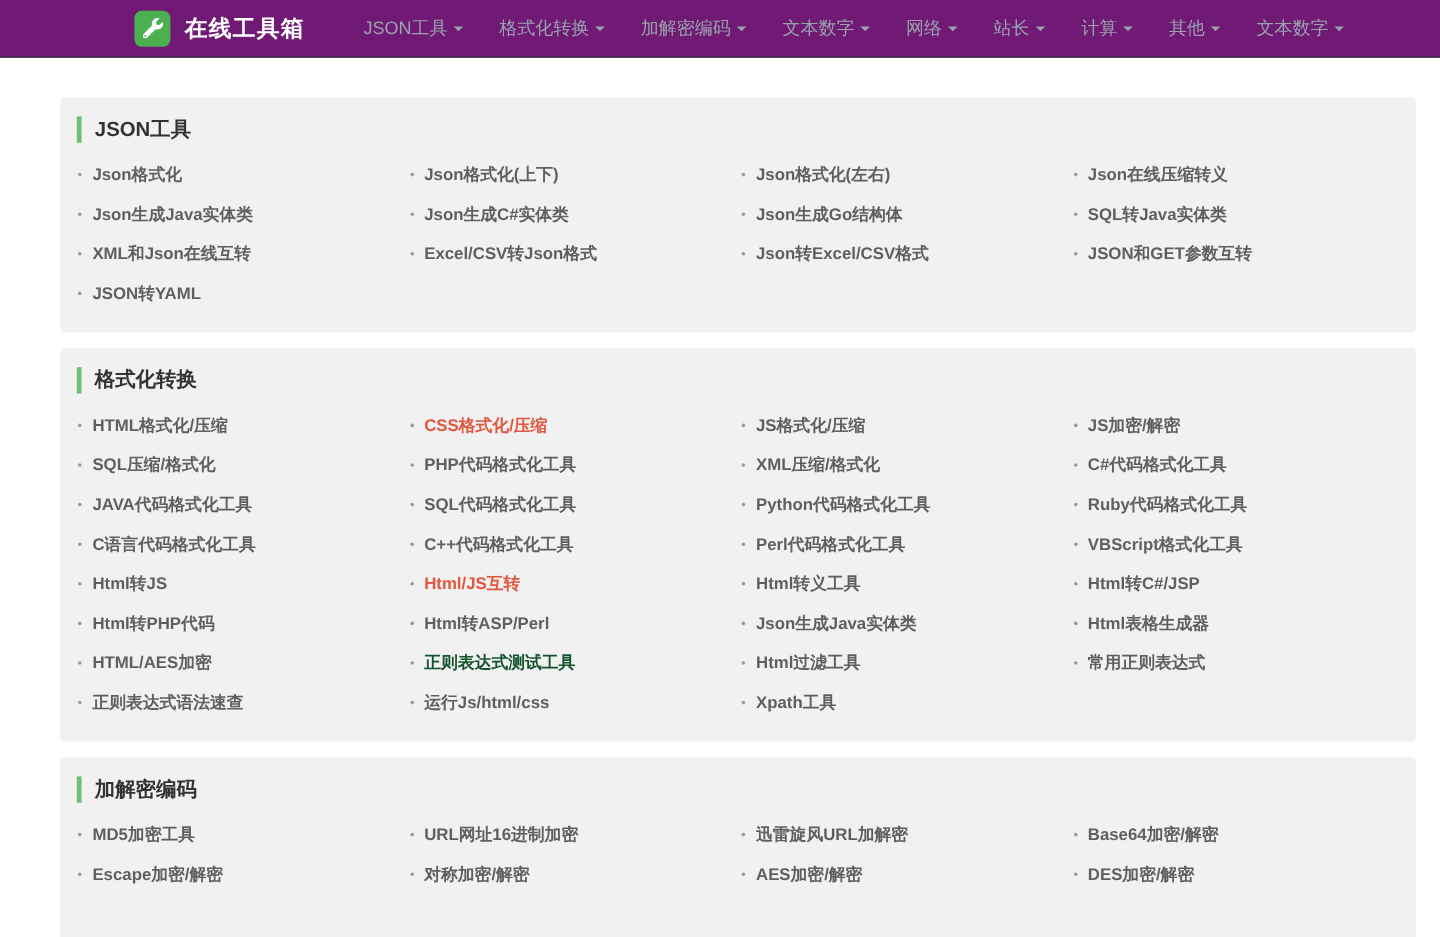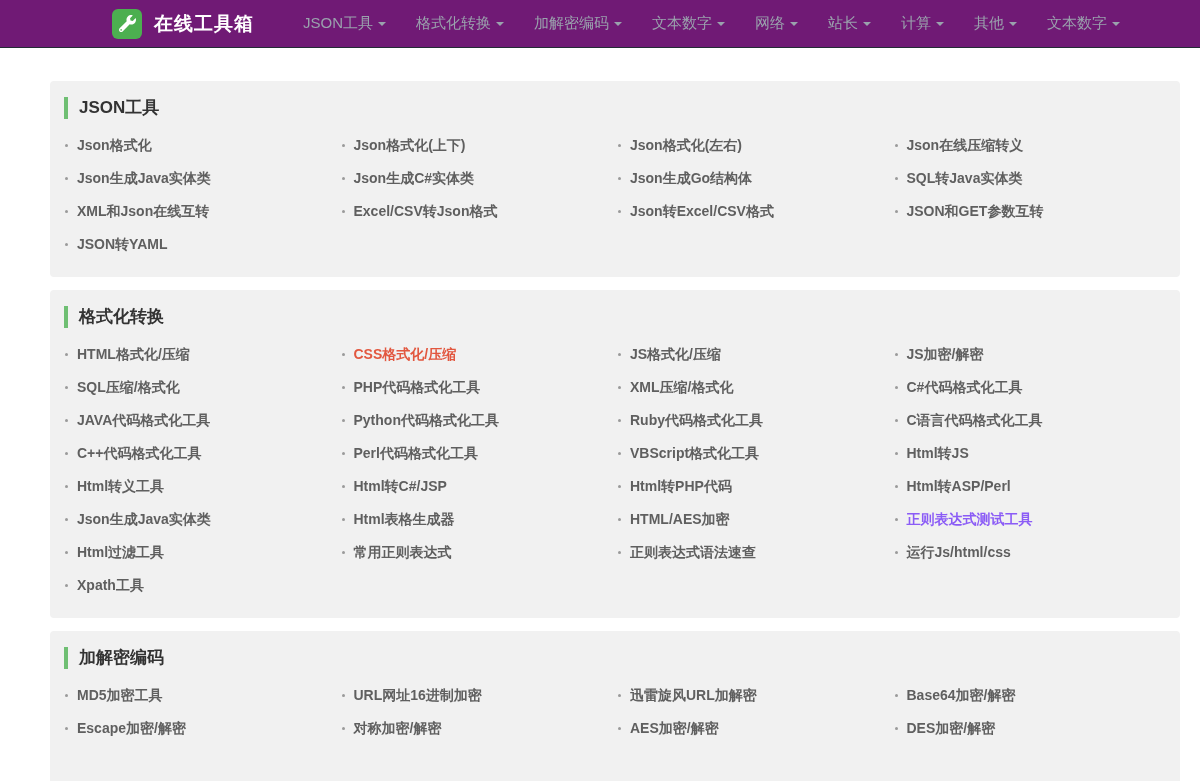--- a/index.html
+++ b/index.html
@@ -27,21 +27,21 @@
            margin-bottom:13px; }
   .panel-title { font-size:17px; font-weight:bold; color:#333333;
                  border-left:4px solid #6fbf73; padding-left:11px; line-height:22px;
                  margin:2px 0 10px 2px; }
   .items { list-style:none; display:grid; grid-template-columns:repeat(4,1fr); }
   .item { display:flex; align-items:center; height:33px; font-size:14px;font-weight:bold; }
   .dot { width:3px; height:3px; border-radius:50%; background:#9a9a9a;
          margin:0 9px 0 3px; flex:none; }
   .item a { color:#5f5f5f; text-decoration:none; cursor:pointer; }
   .item a.red { color:#e2573f; }
-  .item a.green { color:#8b5cf6; }
+  .item a.green { color:#14532d; }
 </style>
 </head>
 <body>
 
 <nav class="navbar">
   <div class="brand">
     <span class="logo">
       <svg viewBox="0 0 512 512" aria-hidden="true">
         <path d="M507.73 109.1c-2.24-9.03-13.54-12.09-20.12-5.51l-74.36 74.36-67.88-11.31-11.31-67.88 74.36-74.36c6.62-6.62 3.43-17.9-5.66-20.16-47.38-11.74-99.55.91-136.58 37.93-39.64 39.64-50.55 97.1-34.05 147.2L18.74 402.76c-24.99 24.99-24.99 65.51 0 90.5 24.99 24.99 65.51 24.99 90.5 0l213.21-213.21c50.12 16.71 107.47 5.68 147.37-34.22 37.07-37.07 49.7-89.32 37.91-136.73zM64 472c-13.25 0-24-10.75-24-24 0-13.26 10.75-24 24-24s24 10.74 24 24c0 13.25-10.75 24-24 24z"></path>
       </svg>
@@ -209,20 +209,24 @@
   <li class="item">
     <span class="dot"></span>
     <a>C#代码格式化工具</a>
   </li>
 
   <li class="item">
     <span class="dot"></span>
     <a>JAVA代码格式化工具</a>
   </li>
 
+  <li class="item">
+    <span class="dot"></span>
+    <a>SQL代码格式化工具</a>
+  </li>
 
   <li class="item">
     <span class="dot"></span>
     <a>Python代码格式化工具</a>
   </li>
 
   <li class="item">
     <span class="dot"></span>
     <a>Ruby代码格式化工具</a>
   </li>
@@ -245,20 +249,24 @@
   <li class="item">
     <span class="dot"></span>
     <a>VBScript格式化工具</a>
   </li>
 
   <li class="item">
     <span class="dot"></span>
     <a>Html转JS</a>
   </li>
 
+  <li class="item">
+    <span class="dot"></span>
+    <a class="red">Html/JS互转</a>
+  </li>
 
   <li class="item">
     <span class="dot"></span>
     <a>Html转义工具</a>
   </li>
 
   <li class="item">
     <span class="dot"></span>
     <a>Html转C#/JSP</a>
   </li>

